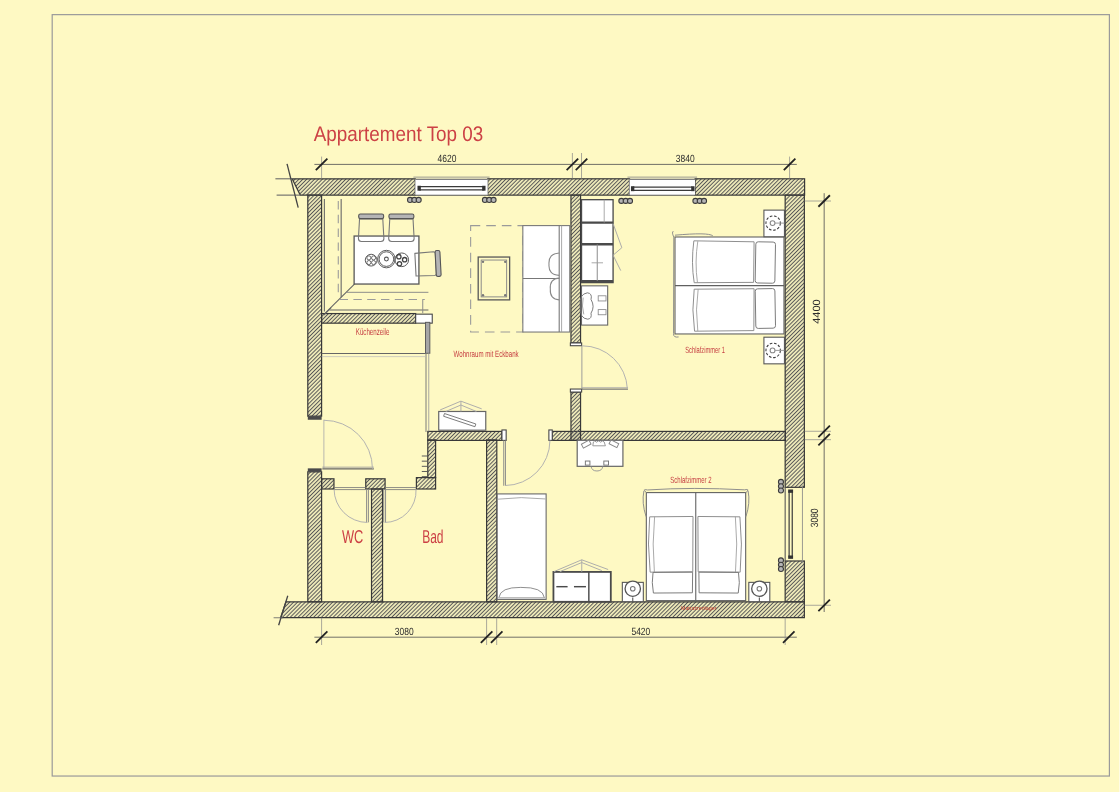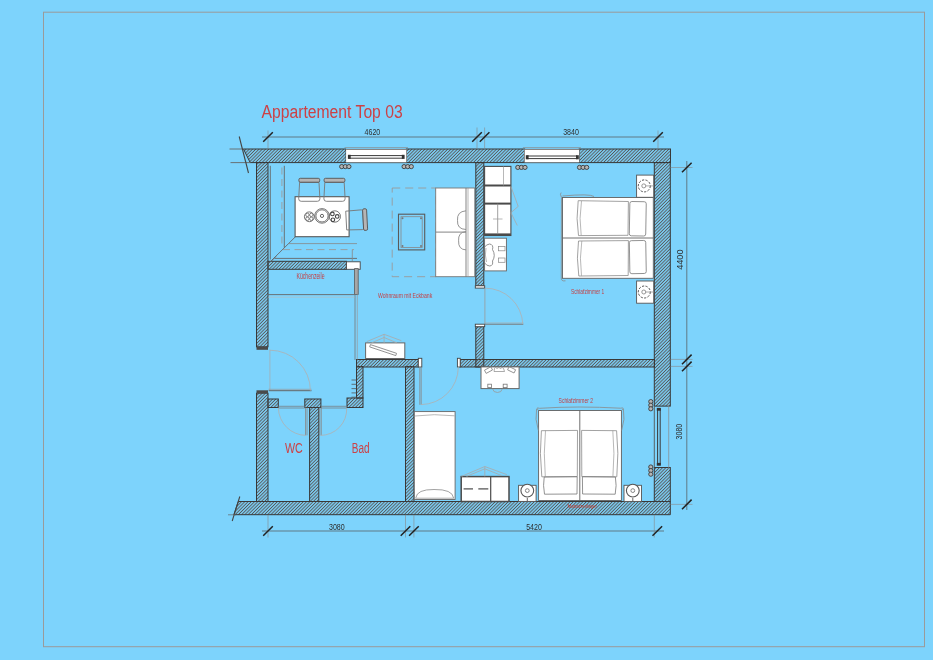--- a/index.html
+++ b/index.html
@@ -1,16 +1,16 @@
 <!DOCTYPE html>
 <html><head>
 <meta charset="utf-8">
 <style>
   html,body{margin:0;padding:0;background:#ffffff;}
-  #page{position:relative;width:933px;height:660px;background:#7dd3fc;overflow:hidden;
+  #page{position:relative;width:933px;height:660px;background:#fef9c3;overflow:hidden;
         font-family:"Liberation Sans", sans-serif;}
   svg{position:absolute;left:0;top:0;}
   text{font-family:"Liberation Sans", sans-serif;}
 </style>
 </head>
 <body>
 <div id="page">
 <svg width="933" height="660" viewBox="0 0 933 660">
 <defs>
   <pattern id="hatch" patternUnits="userSpaceOnUse" width="8" height="2.3" patternTransform="rotate(-45)">

